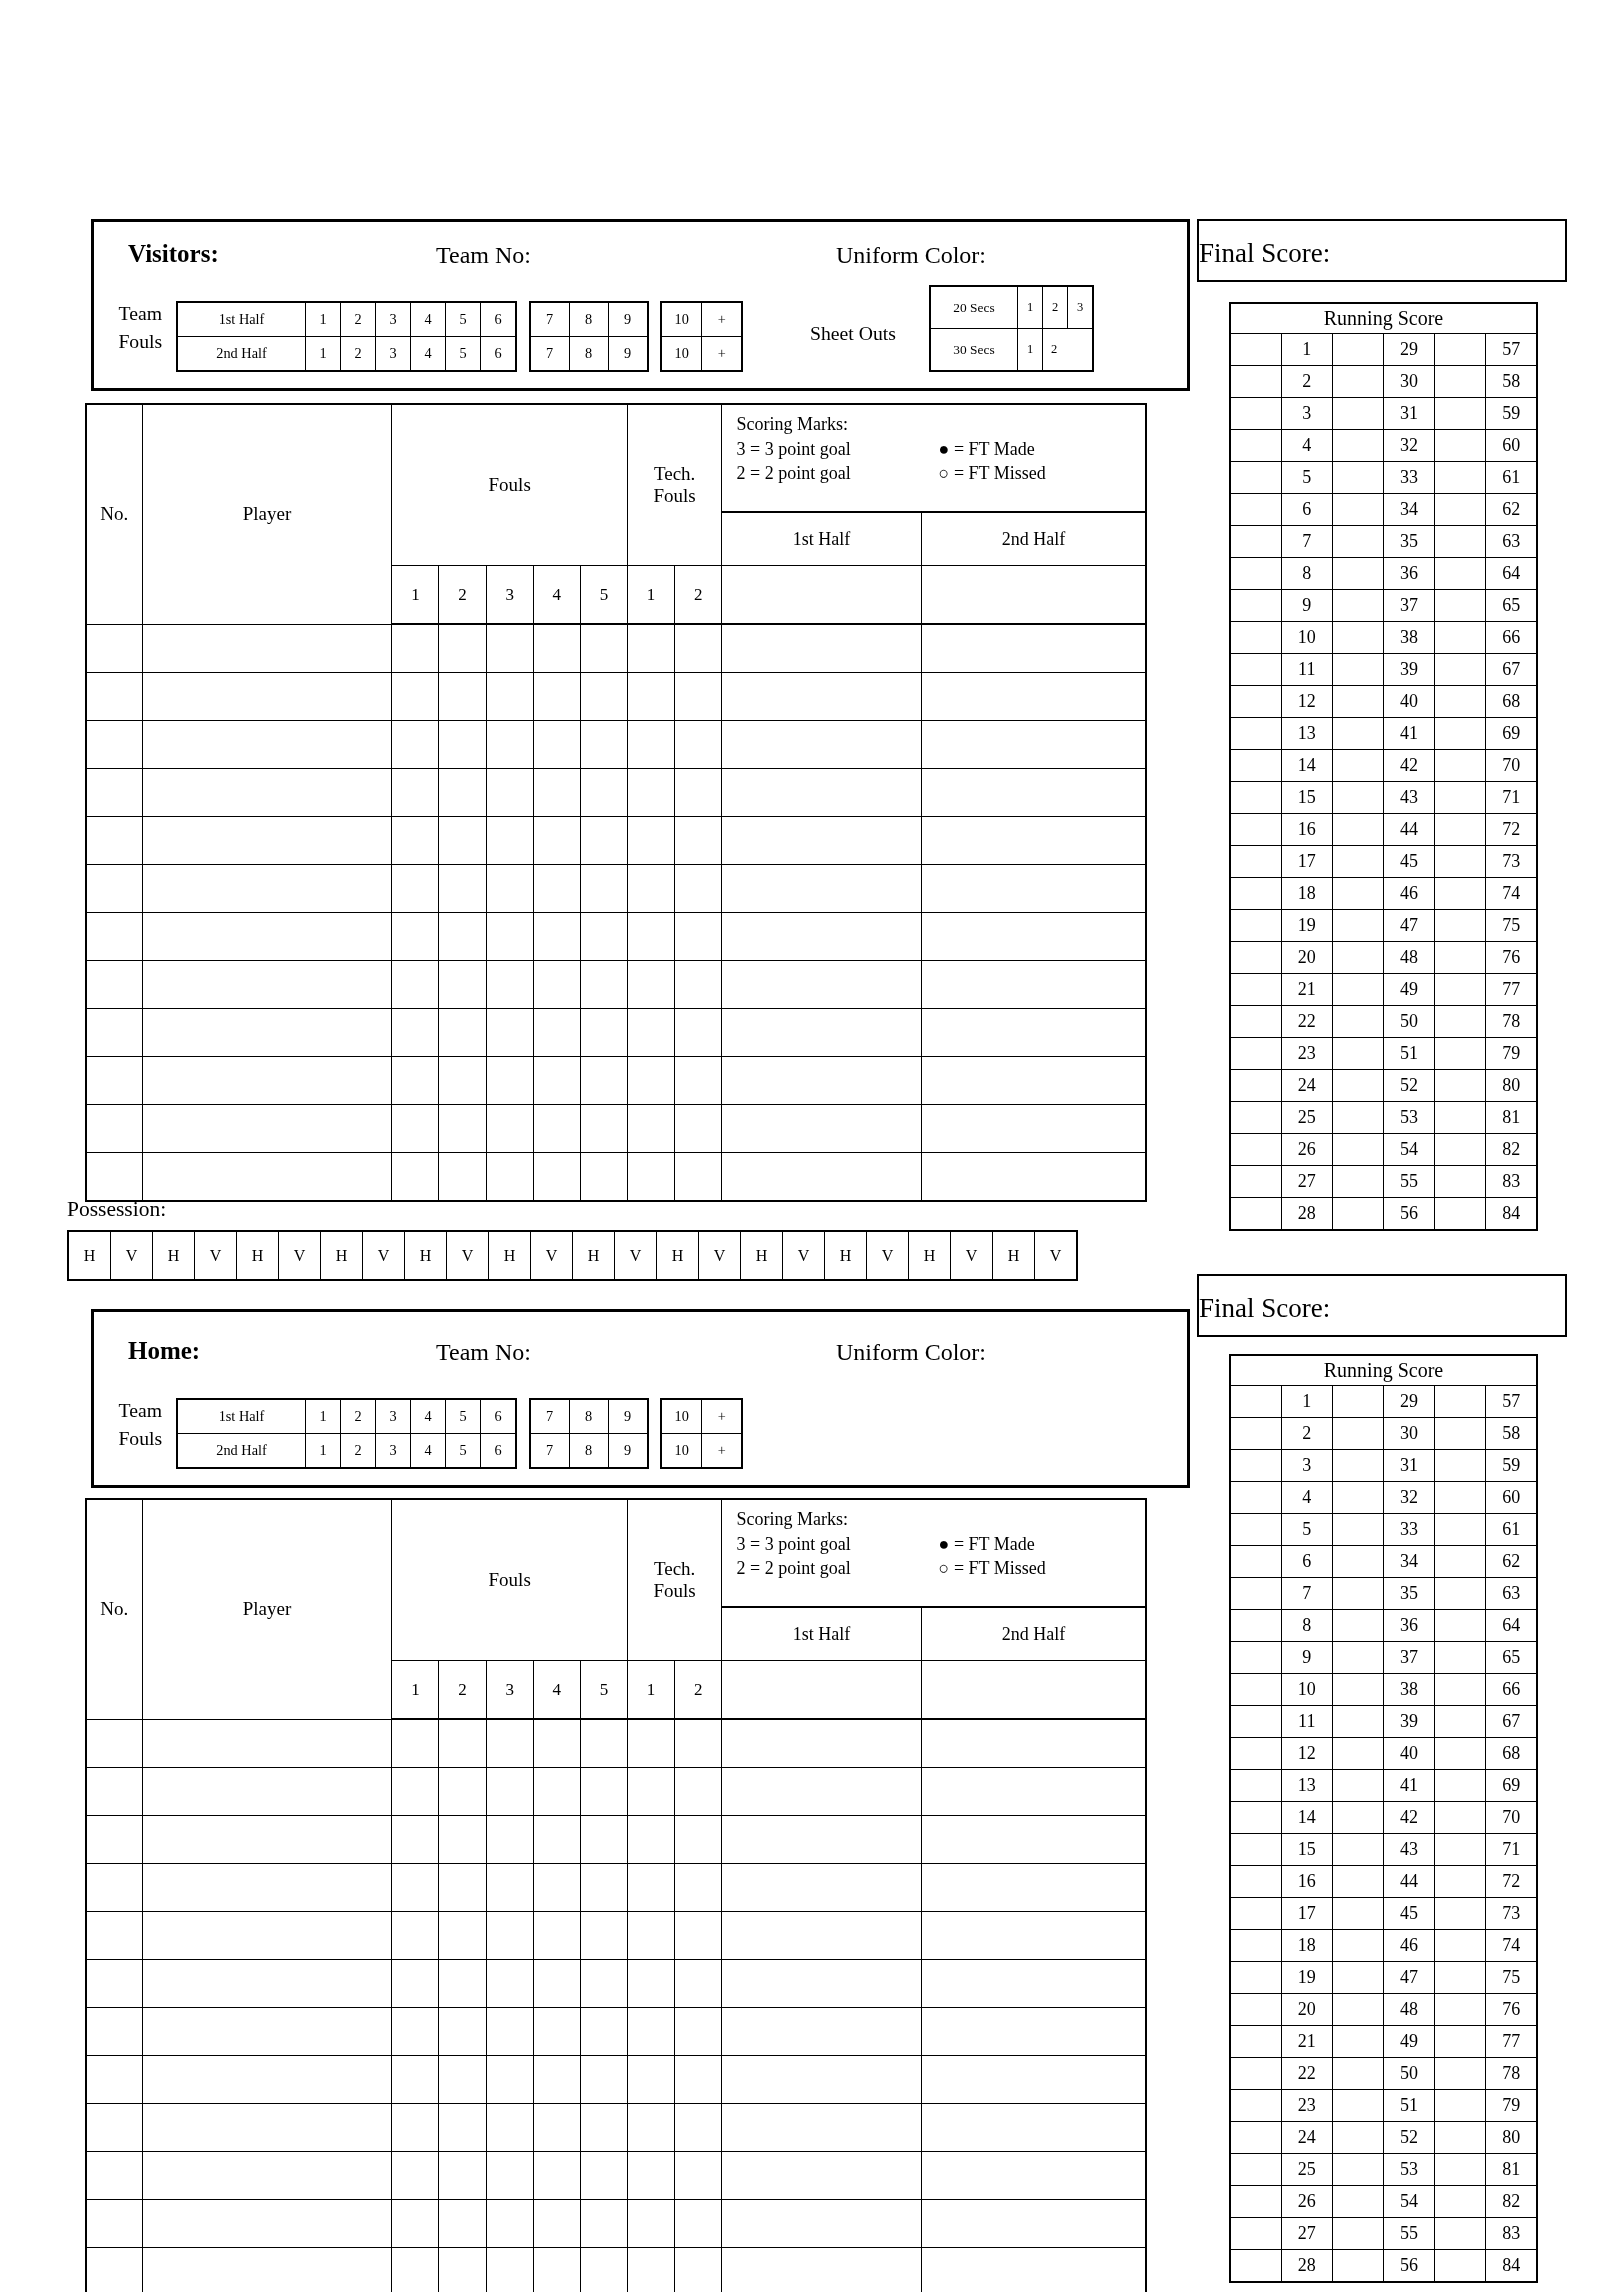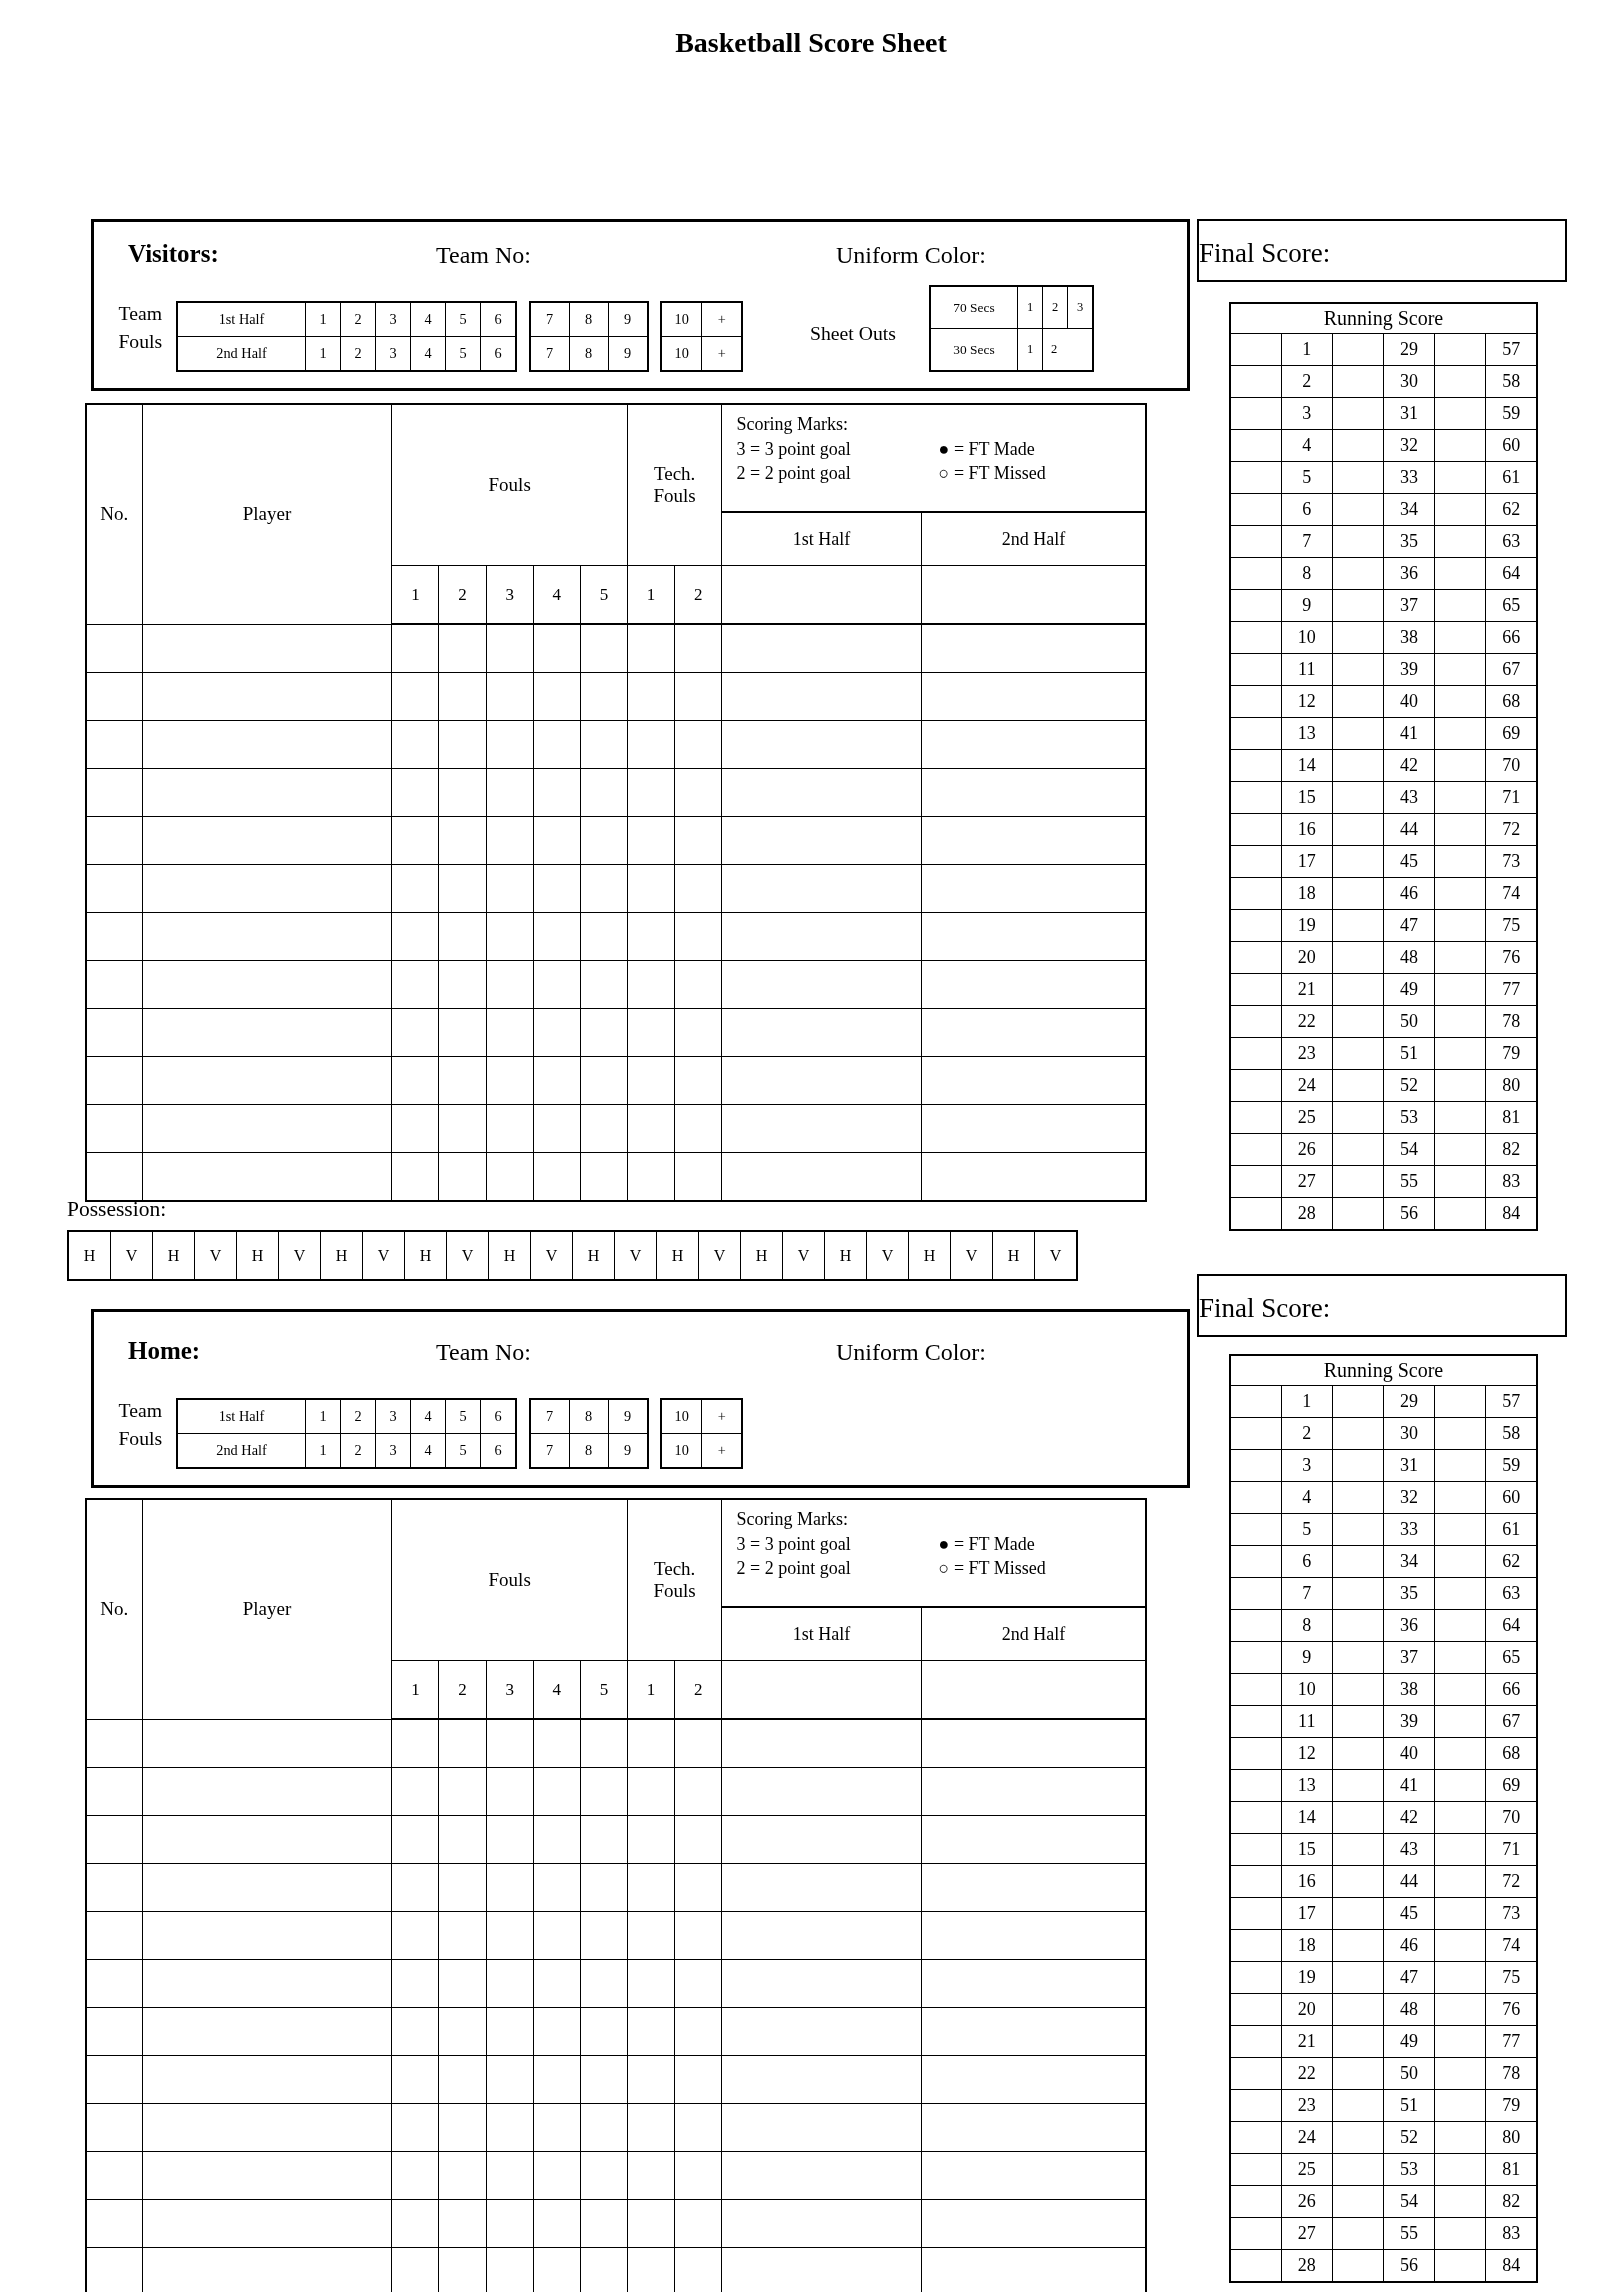--- a/index.html
+++ b/index.html
@@ -66,21 +66,20 @@
           font-size:27px;line-height:64px;}
   table.rs{border-collapse:collapse;table-layout:fixed;width:309px;border:2.7px solid #000;background:#fff;}
   .rs td{border:1.8px solid #000;height:31px;text-align:center;font-size:18px;padding:0;}
   .rs .rs-title{height:29px;font-size:20px;font-weight:normal;}
 </style>
 </head>
 <body>
 
 <div class="page">
 
-  <div class="abs title">Basketball Score Sheet</div>
 
 
   <div class="abs team-box visitors-box">
     <span class="team-heading" style="left:34px;top:18px;">Visitors:</span>
     <span class="team-sub" style="left:342px;top:19.7px;">Team No:</span>
     <span class="team-sub" style="left:742px;top:19.7px;">Uniform Color:</span>
 
     <div class="tf-side" style="left:14.3px;top:77px;width:64px;">
       <div>Team</div>
       <div>Fouls</div>
@@ -140,21 +139,21 @@
               <td class="tf-num">+</td>
             </tr>
       </tbody>
         </table>
     </div>
 
     <span class="to-label" style="left:716px;top:100px;">Sheet Outs</span>
     <table class="to-table" style="left:835px;top:63px;">
       <tbody>
           <tr>
-        <td class="to-row-label">70 Secs</td>
+        <td class="to-row-label">20 Secs</td>
         <td class="to-cell">1</td>
         <td class="to-cell">2</td>
         <td class="to-cell">3</td>
       </tr>
       <tr>
         <td class="to-row-label">30 Secs</td>
         <td class="to-cell">1</td>
         <td class="to-cell to-wide" colspan="2">2</td>
       </tr>
     </tbody>

